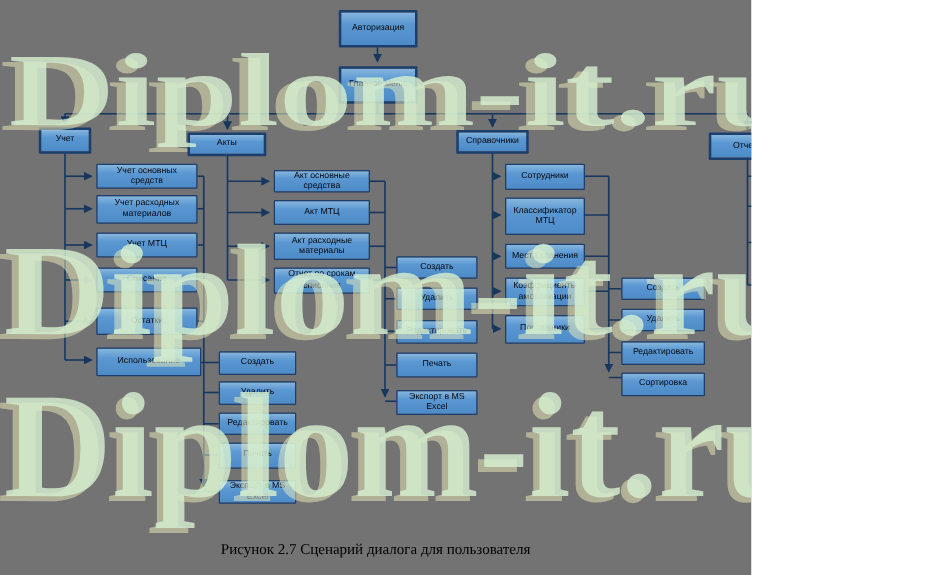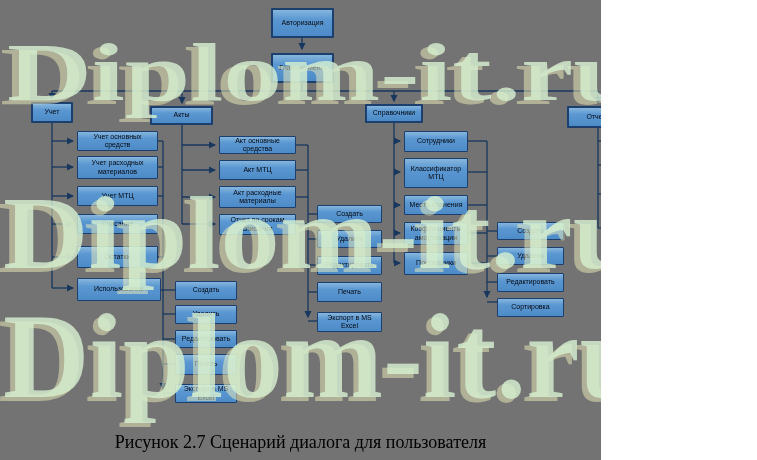--- a/index.html
+++ b/index.html
@@ -14,21 +14,21 @@
   .wires{position:absolute;left:0;top:0;z-index:2;}
   .wm{position:absolute;left:0;z-index:5;white-space:nowrap;pointer-events:none;
       font-family:"Liberation Serif",serif;font-weight:bold;
       color:rgba(213,239,207,0.82);
       text-shadow:-5px 4px 0 rgba(240,240,188,0.50);
       transform-origin:0 0;}
   .wm1{top:24px;left:7px;font-size:83px;transform:scaleX(1.42);}
   .wm2{top:173px;left:3px;font-size:104px;transform:scaleX(1.14);}
   .wm3{top:288px;left:3px;font-size:120px;transform:scaleX(1.00);}
   .caption{position:absolute;left:0;top:432px;width:100%;text-align:center;
-           font-family:"Liberation Serif",serif;font-size:18px;color:#000;z-index:3;}
+           font-family:"Liberation Serif",serif;font-size:12px;color:#000;z-index:3;}
   .layer{position:absolute;left:0;top:0;width:100%;height:100%;z-index:1;}
 </style>
 </head>
 <body>
 
 <div class="stage">
 
   <div class="layer">
 
     <svg class="wires" width="757" height="460">

